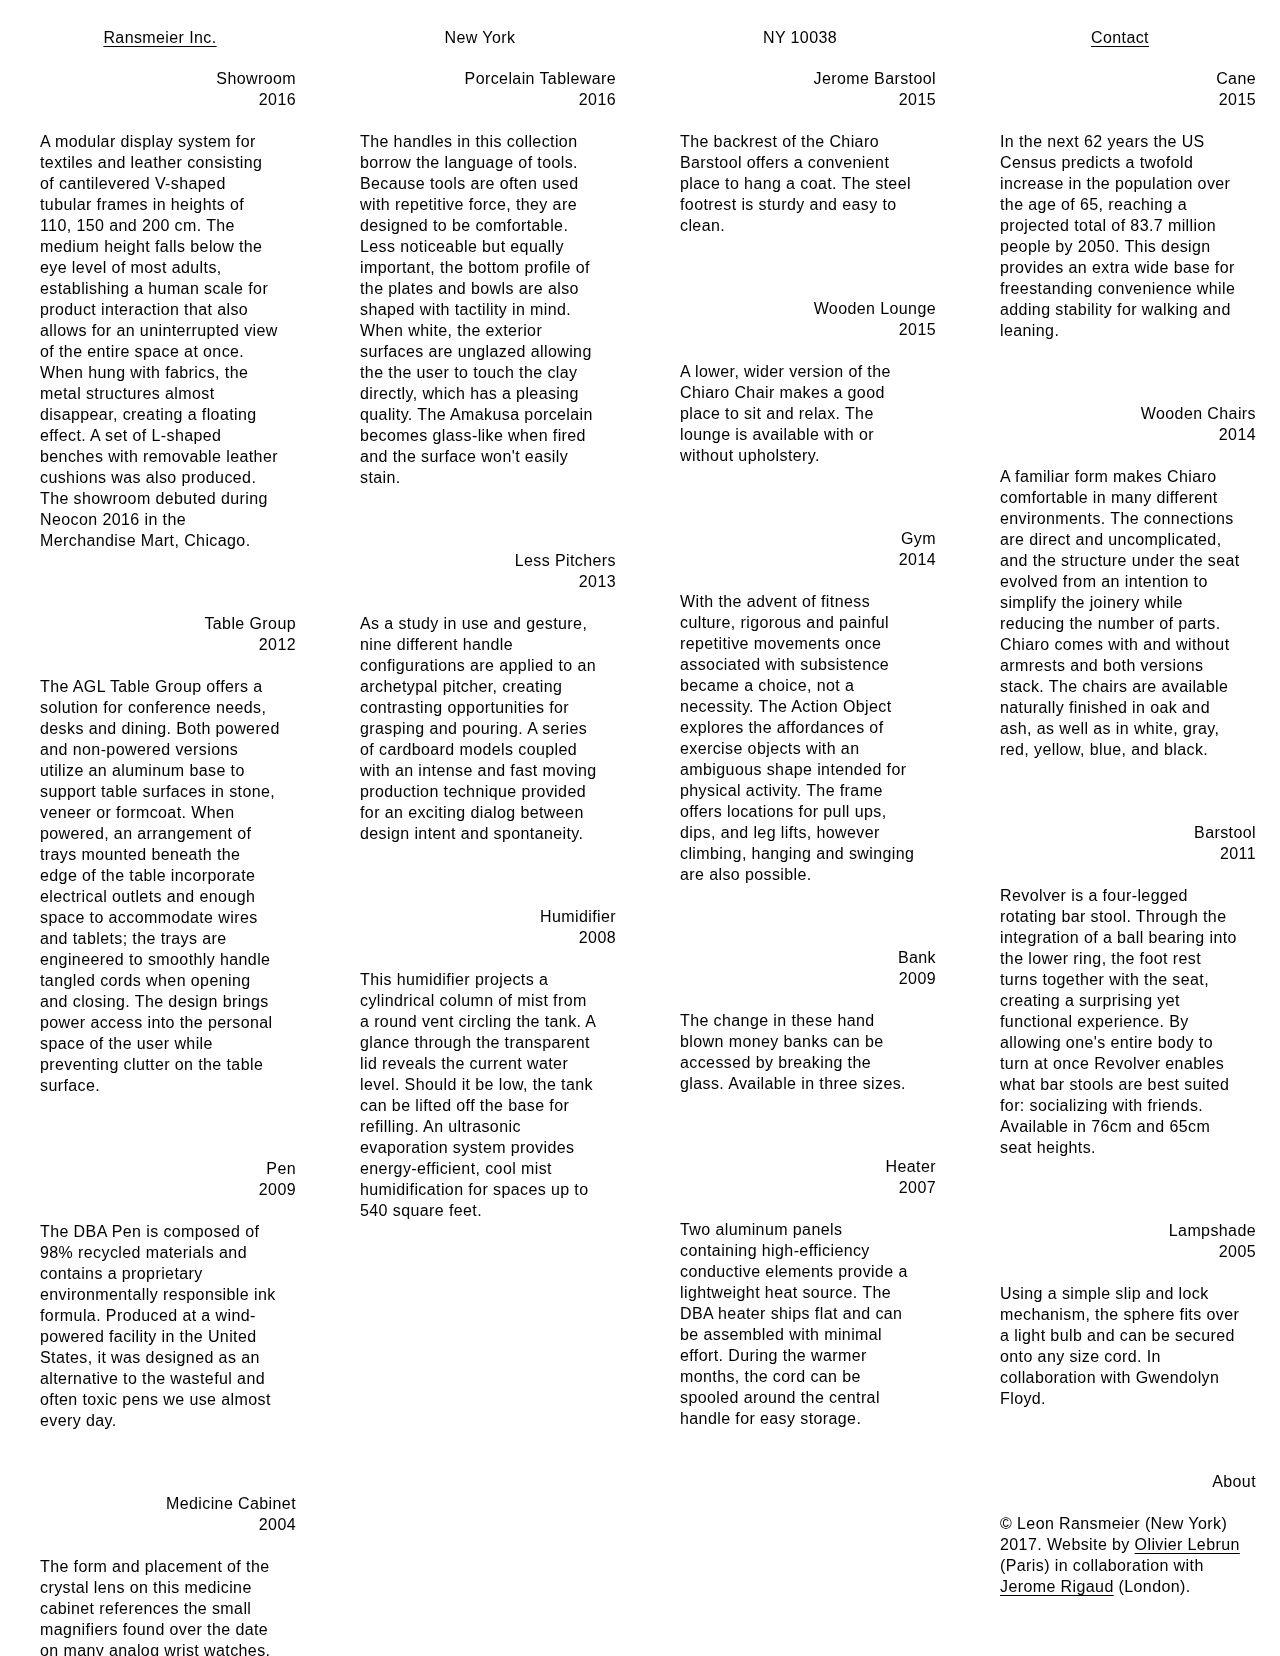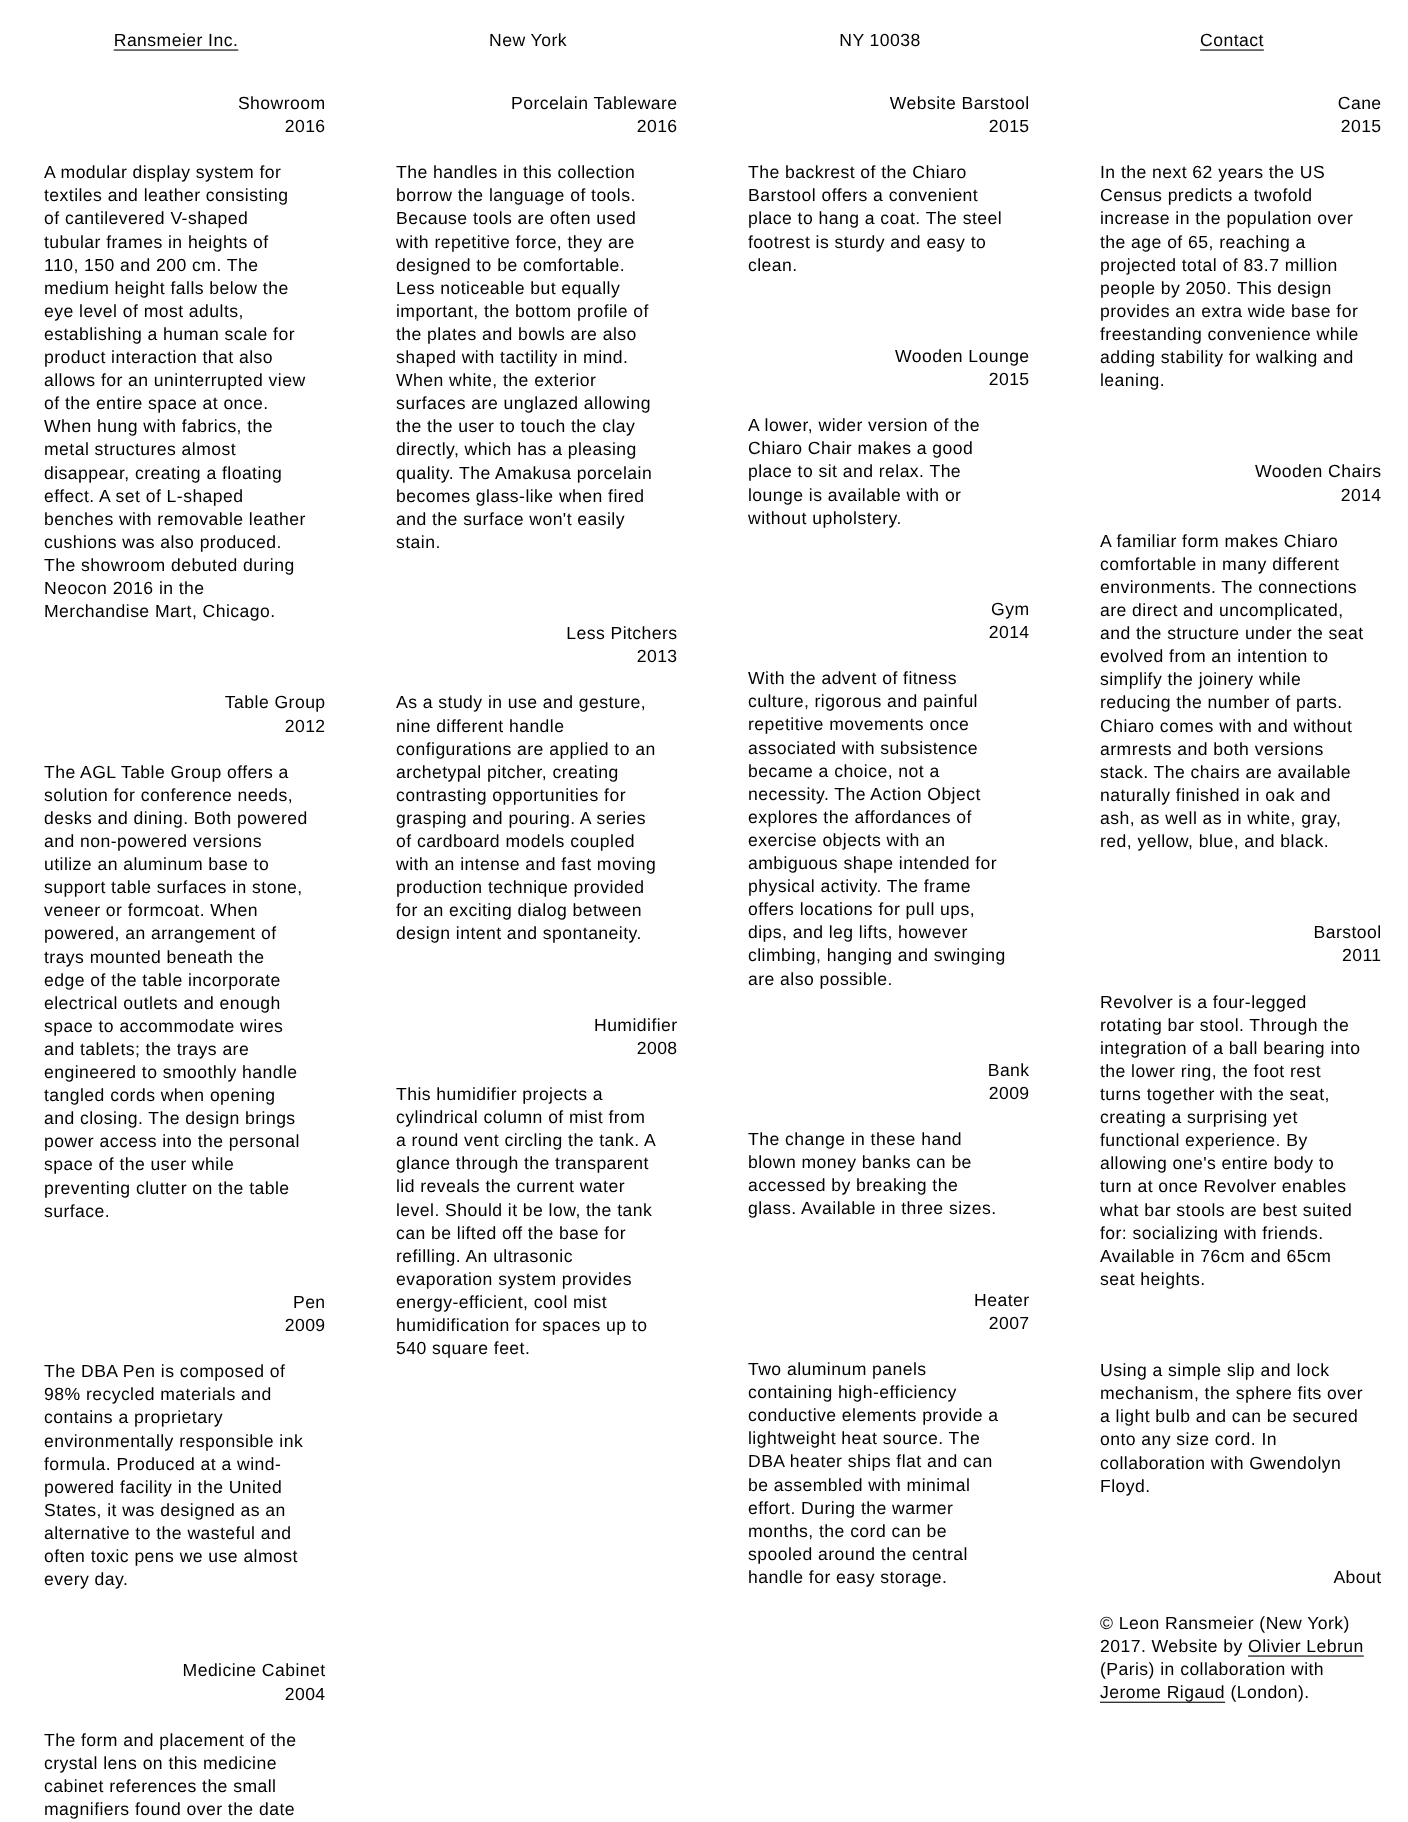--- a/index.html
+++ b/index.html
@@ -21,21 +21,21 @@
     margin: 0 auto;
     padding: 27px 0 120px;
     box-sizing: border-box;
     background: #ffffff;
   }
   .grid {
     display: grid;
     grid-template-columns: repeat(4, 320px);
   }
   .header {
-    margin-bottom: 36px;
+    margin-bottom: 20px;
   }
   .header .cell {
     text-align: center;
   }
   a, .link {
     color: inherit;
     text-decoration: underline;
     text-underline-offset: 3px;
     text-decoration-thickness: 1px;
     cursor: pointer;
@@ -111,21 +111,21 @@
         <p class="entry-body">As a study in use and gesture, nine different handle configurations are applied to an archetypal pitcher, creating contrasting opportunities for grasping and pouring. A series of cardboard models coupled with an intense and fast moving production technique provided for an exciting dialog between design intent and spontaneity.</p>
       </section>
       <section class="entry">
         <h2 class="entry-title"><span>Humidifier</span><br><span>2008</span></h2>
         <p class="entry-body">This humidifier projects a cylindrical column of mist from a round vent circling the tank. A glance through the transparent lid reveals the current water level. Should it be low, the tank can be lifted off the base for refilling. An ultrasonic evaporation system provides energy-efficient, cool mist humidification for spaces up to 540 square feet.</p>
       </section>
     </div>
 
     <div class="col">
       <section class="entry">
-        <h2 class="entry-title"><span>Website Barstool</span><br><span>2015</span></h2>
+        <h2 class="entry-title"><span>Jerome Barstool</span><br><span>2015</span></h2>
         <p class="entry-body">The backrest of the Chiaro Barstool offers a convenient place to hang a coat. The steel footrest is sturdy and easy to clean.</p>
       </section>
       <section class="entry">
         <h2 class="entry-title"><span>Wooden Lounge</span><br><span>2015</span></h2>
         <p class="entry-body">A lower, wider version of the Chiaro Chair makes a good place to sit and relax. The lounge is available with or without upholstery.</p>
       </section>
       <section class="entry">
         <h2 class="entry-title"><span>Gym</span><br><span>2014</span></h2>
         <p class="entry-body">With the advent of fitness culture, rigorous and painful repetitive movements once associated with subsistence became a choice, not a necessity. The Action Object explores the affordances of exercise objects with an ambiguous shape intended for physical activity. The frame offers locations for pull ups, dips, and leg lifts, however climbing, hanging and swinging are also possible.</p>
       </section>
@@ -146,20 +146,21 @@
       </section>
       <section class="entry">
         <h2 class="entry-title"><span>Wooden Chairs</span><br><span>2014</span></h2>
         <p class="entry-body">A familiar form makes Chiaro comfortable in many different environments. The connections are direct and uncomplicated, and the structure under the seat evolved from an intention to simplify the joinery while reducing the number of parts. Chiaro comes with and without armrests and both versions stack. The chairs are available naturally finished in oak and ash, as well as in white, gray, red, yellow, blue, and black.</p>
       </section>
       <section class="entry">
         <h2 class="entry-title"><span>Barstool</span><br><span>2011</span></h2>
         <p class="entry-body">Revolver is a four-legged rotating bar stool. Through the integration of a ball bearing into the lower ring, the foot rest turns together with the seat, creating a surprising yet functional experience. By allowing one's entire body to turn at once Revolver enables what bar stools are best suited for: socializing with friends. Available in 76cm and 65cm seat heights.</p>
       </section>
       <section class="entry">
+        <h2 class="entry-title"><span>Lampshade</span><br><span>2005</span></h2>
         <p class="entry-body">Using a simple slip and lock mechanism, the sphere fits over a light bulb and can be secured onto any size cord. In collaboration with Gwendolyn Floyd.</p>
       </section>
       <section class="entry">
         <h2 class="entry-title">About</h2>
         <p class="entry-body"><span>© Leon Ransmeier (New York) 2017. Website by </span><a>Olivier Lebrun</a><span> (Paris) in collaboration with </span><a>Jerome Rigaud</a><span> (London).</span></p>
       </section>
     </div>
 
   </main>
 </div>

